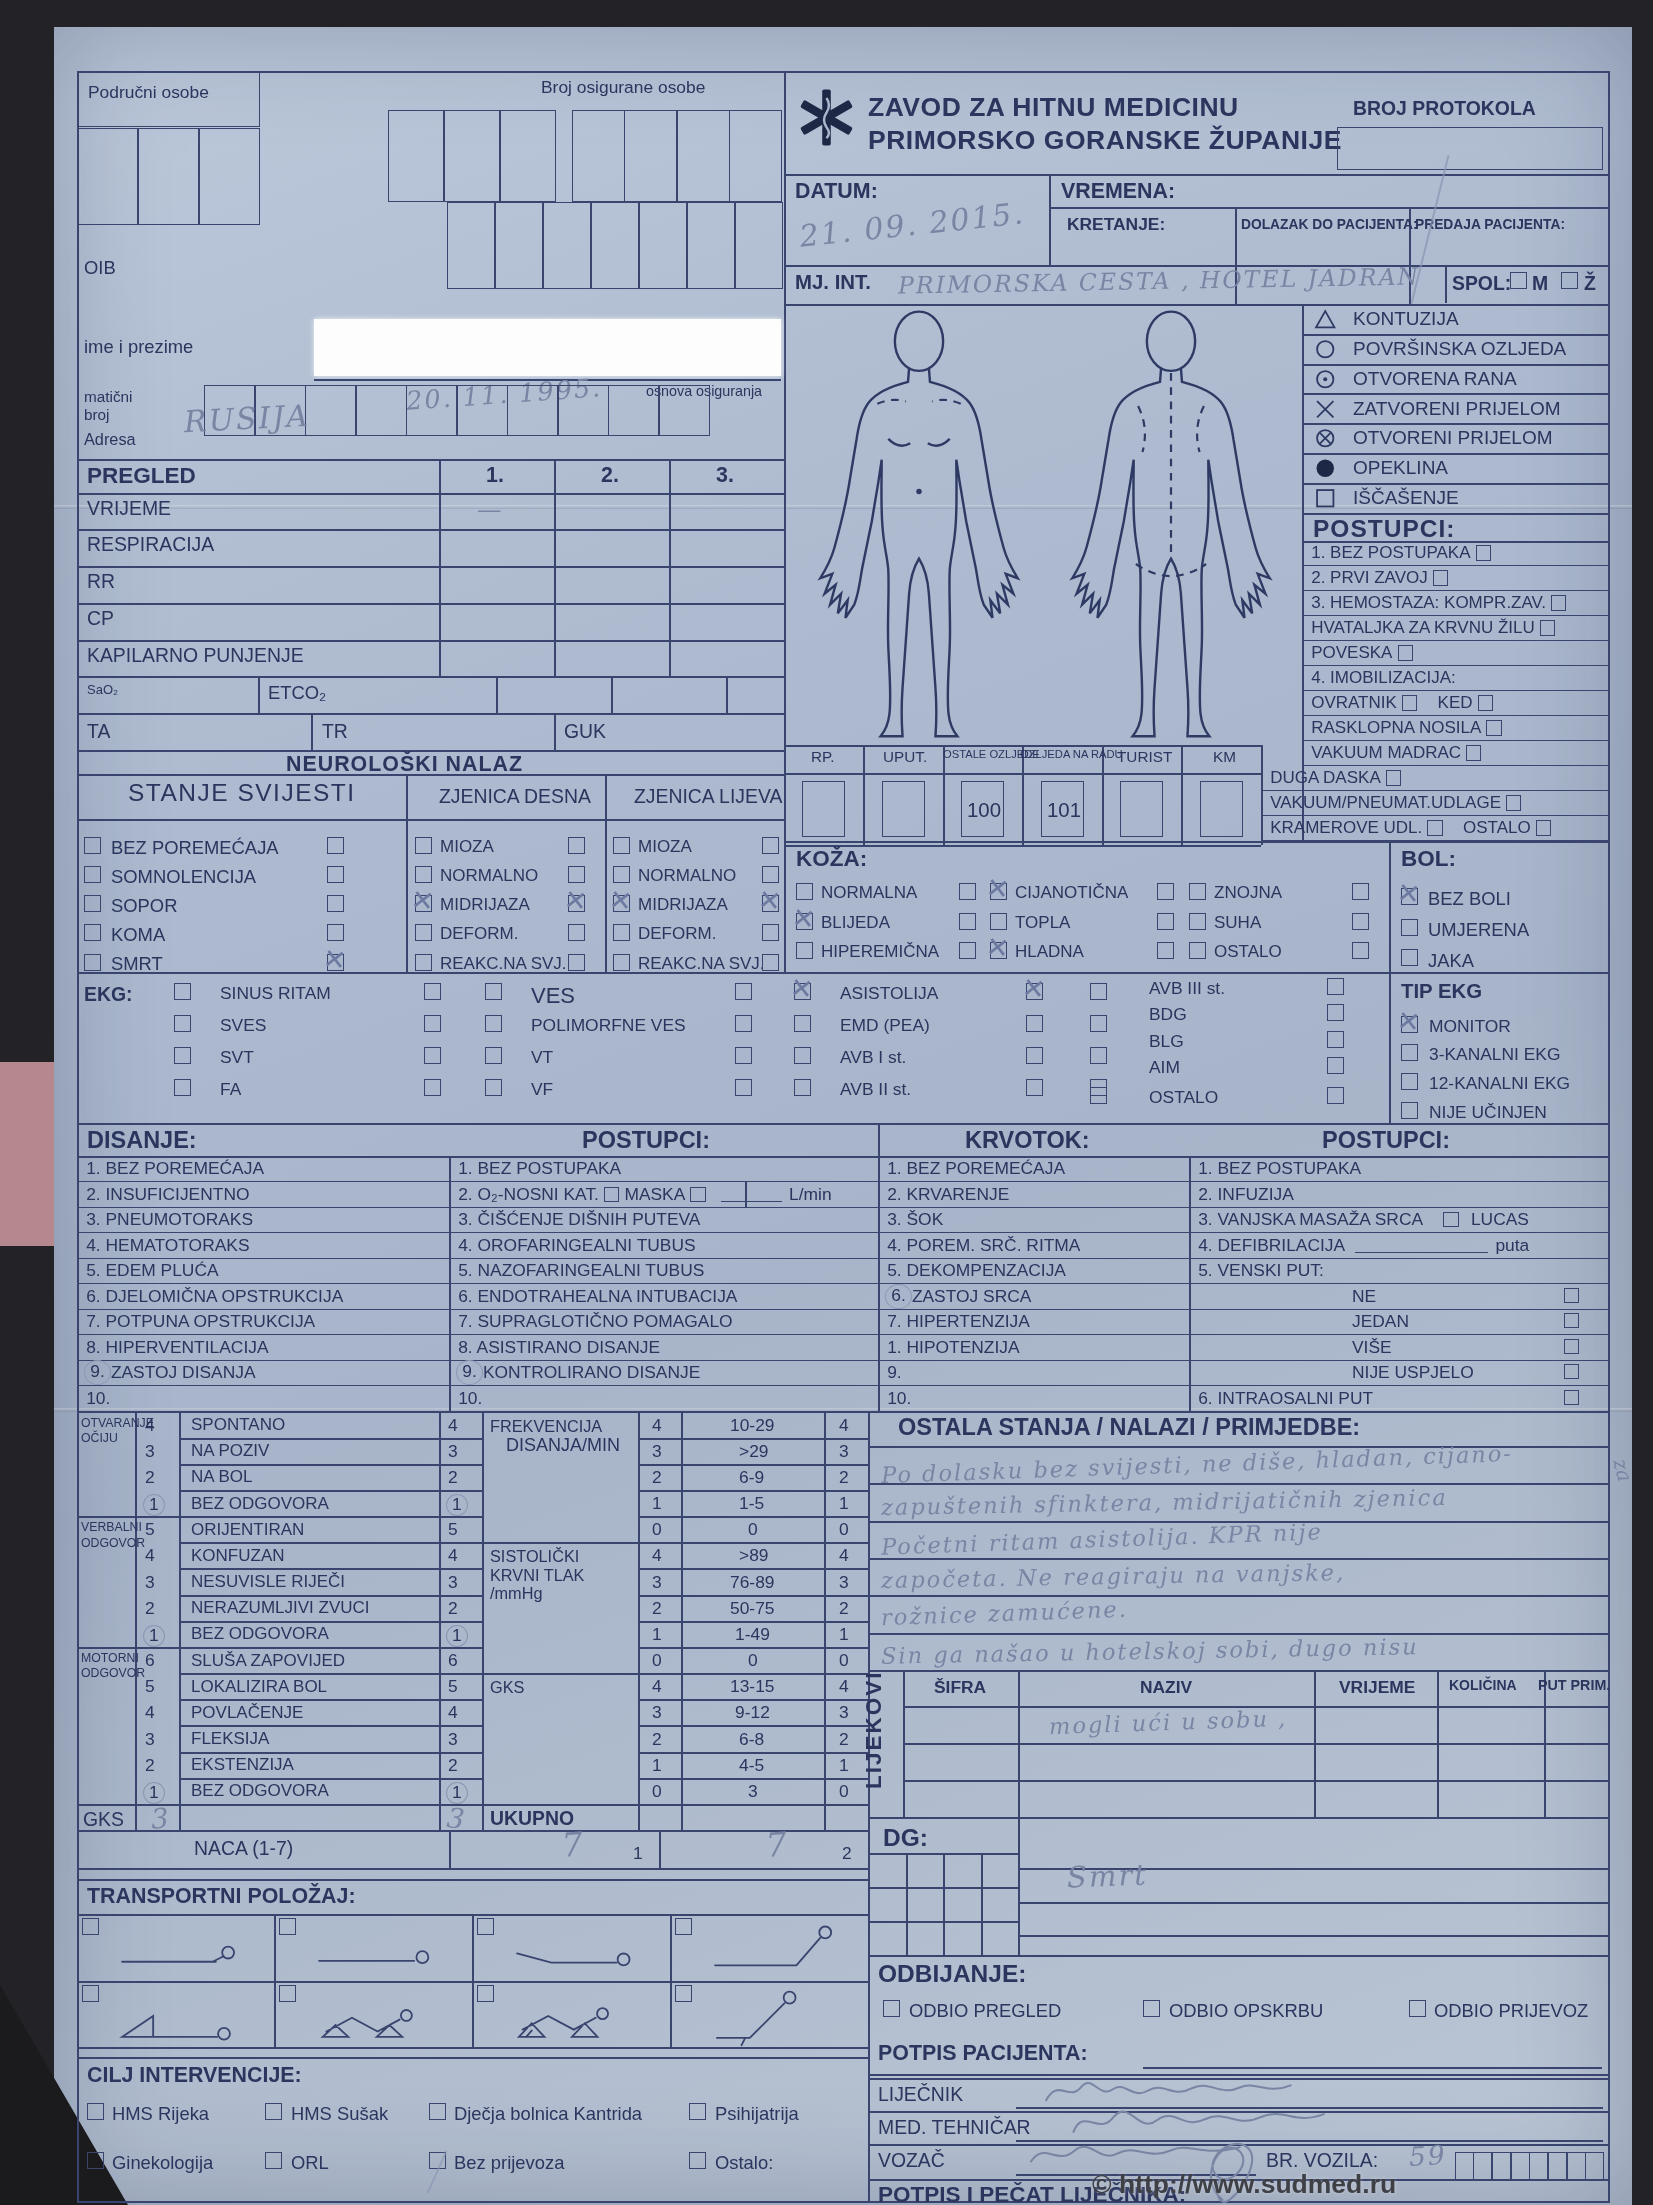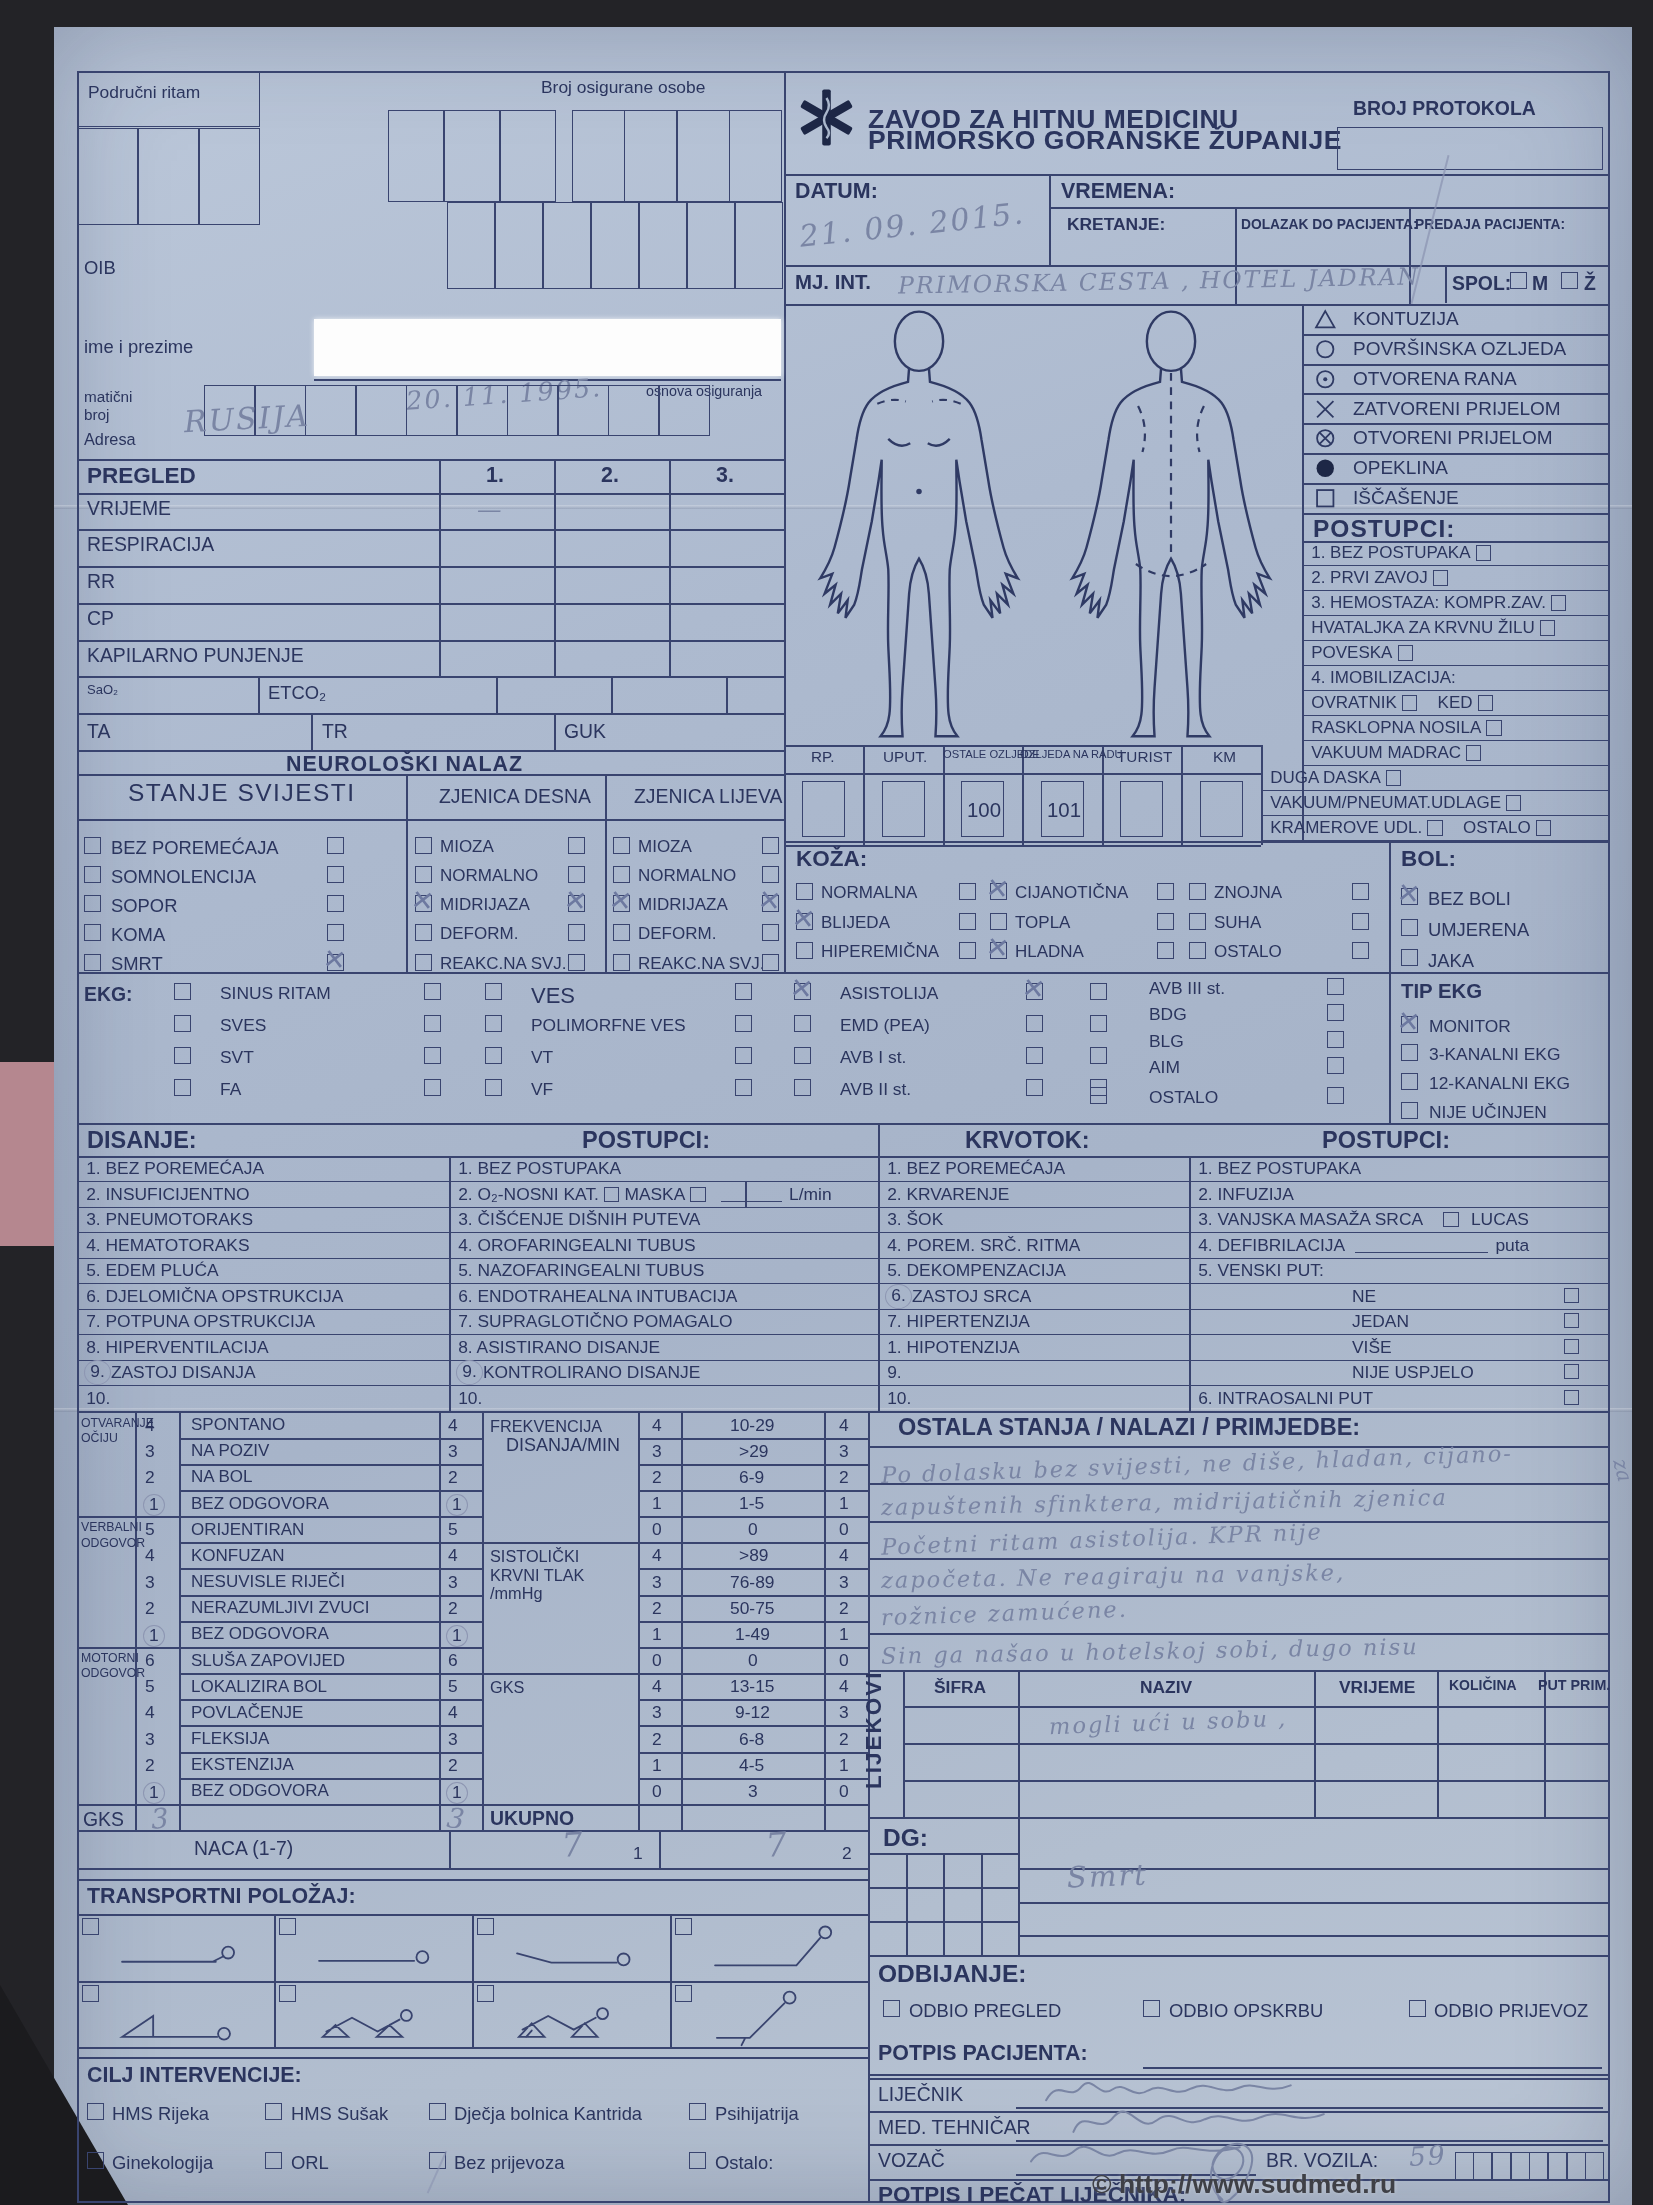--- a/index.html
+++ b/index.html
@@ -38,21 +38,21 @@
   <div class="crease" style="top:1408px"></div>
   <div style="position:absolute;left:0;top:1062px;width:54px;height:184px;background:#b5878f"></div>
   <div style="position:absolute;left:0;bottom:0;width:0;height:0;border-left:128px solid #1b1b1e;border-top:220px solid transparent"></div>
   <div id="built">
       <div class="ln" style="left: 77px; top: 71px; width: 1531px; height: 2px;"></div>
       <div class="ln" style="left: 77px; top: 2201px; width: 1531px; height: 2px;"></div>
       <div class="ln" style="left: 77px; top: 71px; width: 2px; height: 2132px;"></div>
       <div class="ln" style="left: 1608px; top: 71px; width: 2px; height: 2132px;"></div>
       <div class="ln" style="left: 784px; top: 71px; width: 1.5px; height: 901px;"></div>
       <div class="cell" style="left: 77px; top: 71px; width: 183px; height: 56px; border-left: none; border-top: none;"></div>
-      <div class="pt" style="left: 88px; top: 83px; font-size: 17.4px;">Područni ritam</div>
+      <div class="pt" style="left: 88px; top: 83px; font-size: 17.4px;">Područni osobe</div>
       <div class="cell" style="left: 77px; top: 128px; width: 183px; height: 97px; border-left: none;"></div>
       <div class="ln" style="left: 137px; top: 128px; width: 1.5px; height: 97px;"></div>
       <div class="ln" style="left: 198px; top: 128px; width: 1.5px; height: 97px;"></div>
       <div class="pt" style="left: 541px; top: 78px; font-size: 17.4px;">Broj osigurane osobe</div>
       <div class="cell" style="left: 388px; top: 110px; width: 56px; height: 92px;"></div>
       <div class="cell" style="left: 444px; top: 110px; width: 56px; height: 92px;"></div>
       <div class="cell" style="left: 500px; top: 110px; width: 56px; height: 92px;"></div>
       <div class="cell" style="left: 572px; top: 110px; width: 53px; height: 92px;"></div>
       <div class="cell" style="left: 624px; top: 110px; width: 53px; height: 92px;"></div>
       <div class="cell" style="left: 677px; top: 110px; width: 53px; height: 92px;"></div>
@@ -173,21 +173,21 @@
       <div class="pt" style="left: 638px; top: 955px; font-size: 17px;">REAKC.NA SVJ.</div>
       <div class="cb" style="left: 762px; top: 954px;"></div>
       <div style="position: absolute; left: 796px; top: 87px;"><svg width="61" height="61" viewBox="0 0 100 100">
           <g class="icf">
             <rect x="43" y="4" width="14" height="92" rx="3"></rect>
             <rect x="43" y="4" width="14" height="92" rx="3" transform="rotate(60 50 50)"></rect>
             <rect x="43" y="4" width="14" height="92" rx="3" transform="rotate(120 50 50)"></rect>
           </g>
           <path d="M50,18 q8,12 0,24 q-8,12 0,24 q8,10 0,18" fill="none" stroke="#aab7cc" stroke-width="4"></path>
         </svg></div>
-      <div class="pt b" style="left: 868px; top: 94px; font-size: 26.5px; letter-spacing: 0.5px; margin-top: 12px;">ZAVOD ZA HITNU MEDICINU</div>
+      <div class="pt b" style="left: 868px; top: 94px; font-size: 26.5px; letter-spacing: 0.5px;">ZAVOD ZA HITNU MEDICINU</div>
       <div class="pt b" style="left: 868px; top: 127px; font-size: 26.5px; letter-spacing: 0.5px;">PRIMORSKO GORANSKE ŽUPANIJE</div>
       <div class="pt b" style="left: 1353px; top: 98px; font-size: 19.4px;">BROJ PROTOKOLA</div>
       <div class="cell" style="left: 1337px; top: 127px; width: 266px; height: 43px;"></div>
       <div class="ln" style="left: 784px; top: 174px; width: 824px; height: 2px;"></div>
       <div class="ln" style="left: 1049px; top: 174px; width: 1.5px; height: 92px;"></div>
       <div class="pt b" style="left: 795px; top: 180px; font-size: 21.4px;">DATUM:</div>
       <div class="hw" style="left: 799px; top: 210px; font-size: 30px; transform: rotate(-6deg); letter-spacing: 2px;">21. 09. 2015.</div>
       <div class="pt b" style="left: 1061px; top: 180px; font-size: 21.4px;">VREMENA:</div>
       <div class="ln" style="left: 1049px; top: 207px; width: 559px; height: 1.5px;"></div>
       <div class="ln" style="left: 1235px; top: 207px; width: 1.5px; height: 97px;"></div>

